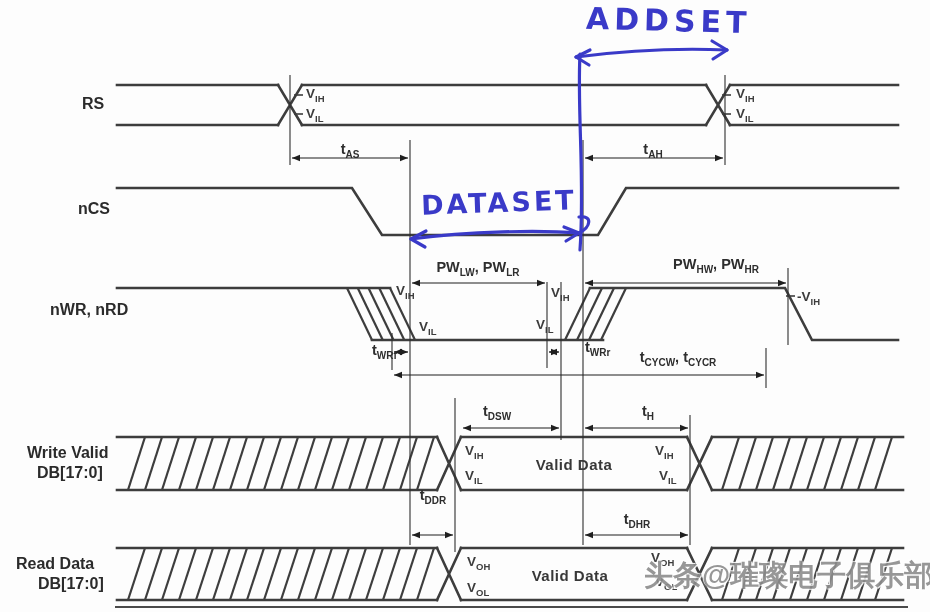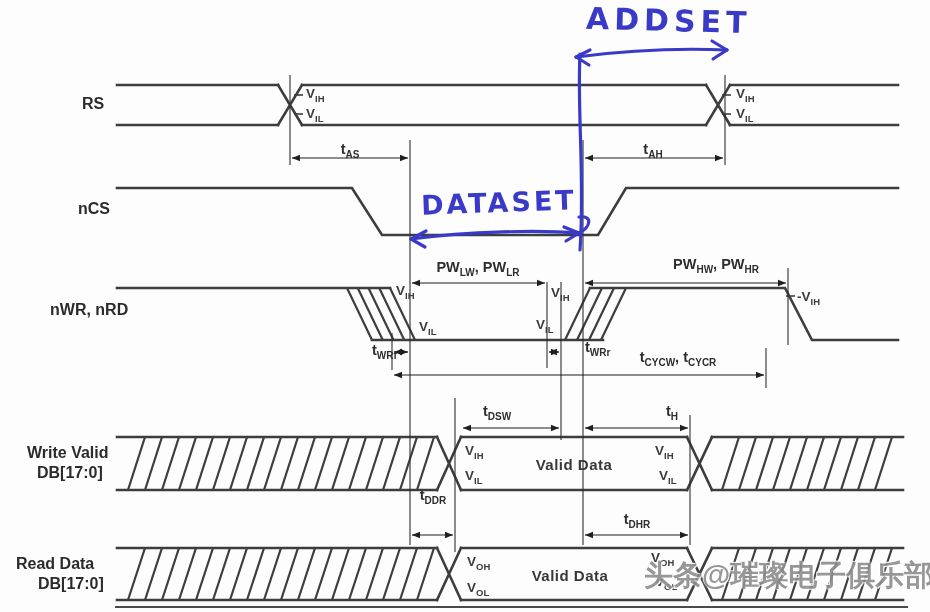--- a/index.html
+++ b/index.html
@@ -266,21 +266,21 @@
   <span class="lbl vlabel" style="left:655px;top:575px"><span>V</span><sub>OL</sub></span>
 
   <span class="lbl center" style="left:350px;top:142px"><span>t</span><sub>AS</sub></span>
   <span class="lbl center" style="left:653px;top:142px"><span>t</span><sub>AH</sub></span>
   <span class="lbl center" style="left:478px;top:260px"><span>PW</span><sub>LW</sub><span>, </span><span>PW</span><sub>LR</sub></span>
   <span class="lbl center" style="left:716px;top:257px"><span>PW</span><sub>HW</sub><span>, </span><span>PW</span><sub>HR</sub></span>
   <span class="lbl" style="left:372px;top:343px"><span>t</span><sub>WRf</sub></span>
   <span class="lbl" style="left:585px;top:340px"><span>t</span><sub>WRr</sub></span>
   <span class="lbl center" style="left:678px;top:350px"><span>t</span><sub>CYCW</sub><span>, </span><span>t</span><sub>CYCR</sub></span>
   <span class="lbl center" style="left:497px;top:404px"><span>t</span><sub>DSW</sub></span>
-  <span class="lbl center" style="left:672px;top:404px"><span>t</span><sub>H</sub></span>
+  <span class="lbl center" style="left:648px;top:404px"><span>t</span><sub>H</sub></span>
   <span class="lbl center" style="left:433px;top:488px"><span>t</span><sub>DDR</sub></span>
   <span class="lbl center" style="left:637px;top:512px"><span>t</span><sub>DHR</sub></span>
 
   <span class="lbl valid center" style="left:574px;top:457px">Valid Data</span>
   <span class="lbl valid center" style="left:570px;top:568px">Valid Data</span>
 
   <span class="hand" id="addset">ADDSET</span>
   <span class="hand" id="dataset">DATASET</span>
 
   <span id="watermark">头条@璀璨电子俱乐部</span>

